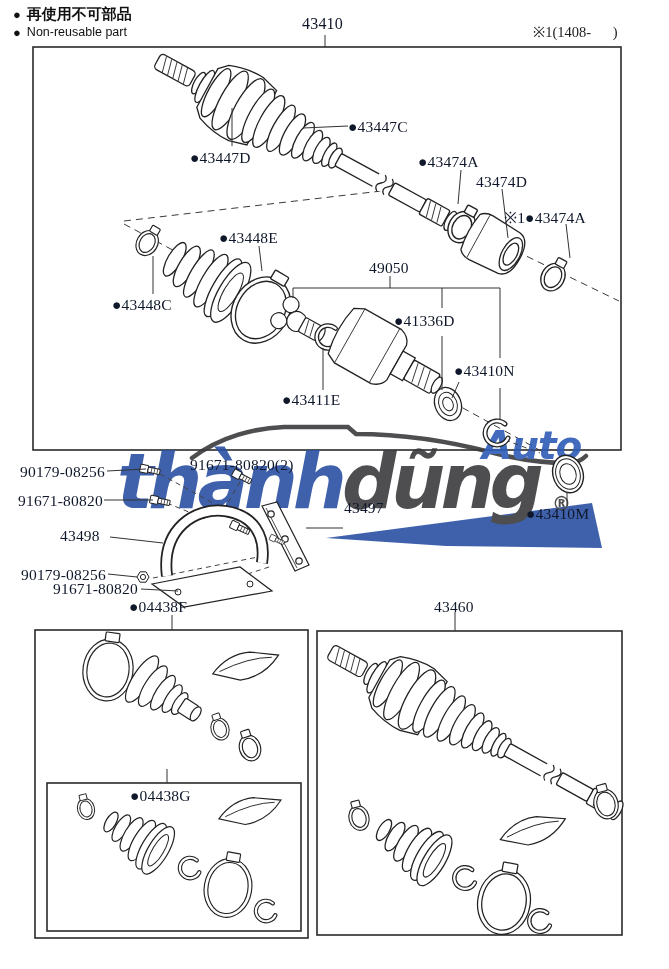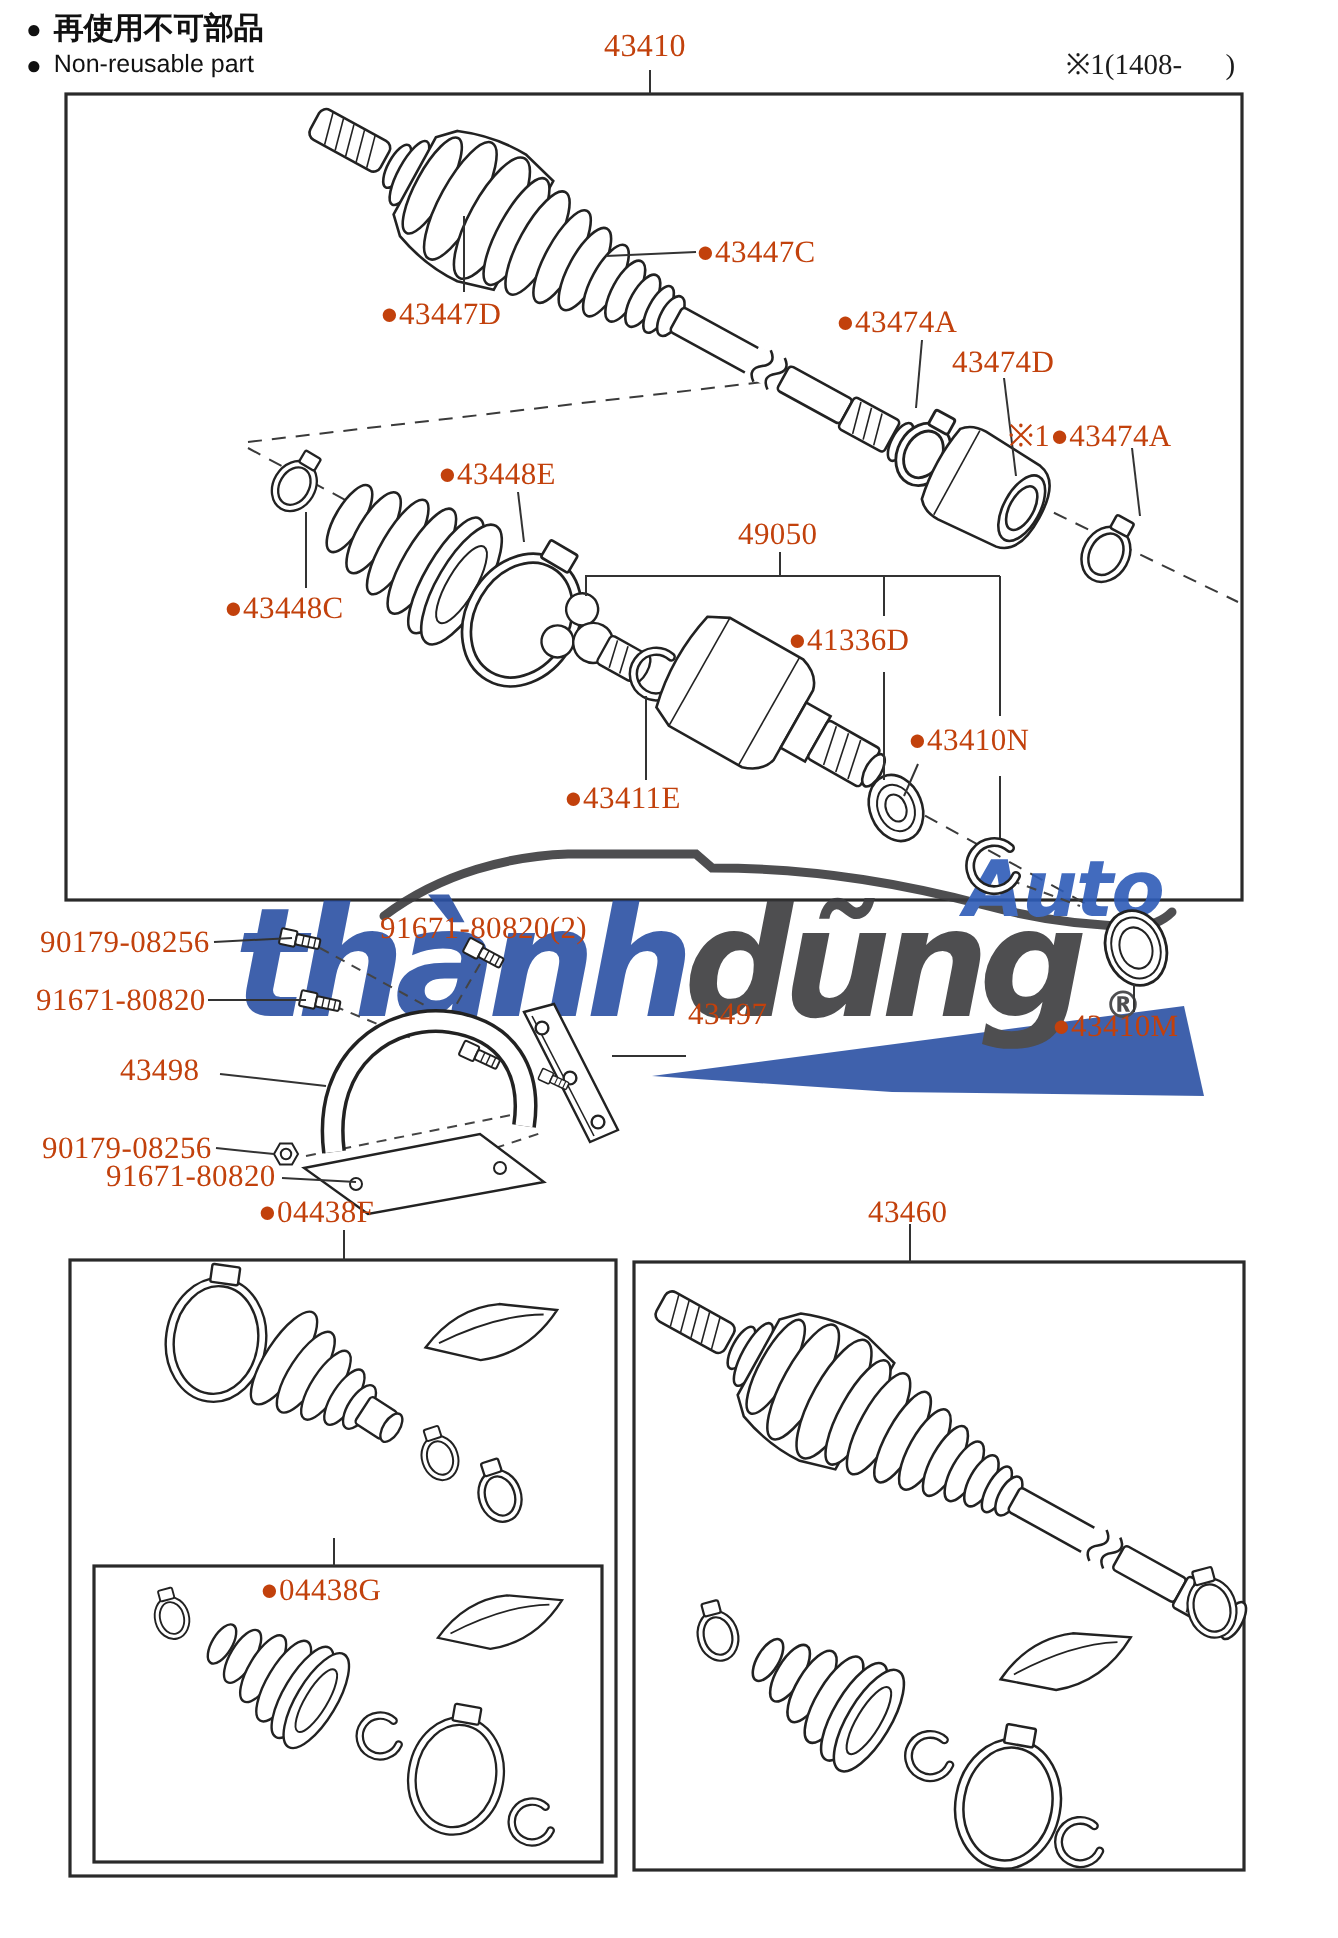--- a/index.html
+++ b/index.html
@@ -3,21 +3,21 @@
 <meta charset="utf-8">
 <style>
   html,body{margin:0;padding:0;background:#fff;}
   #page{position:relative;width:669px;height:969px;background:#fff;overflow:hidden;
         font-family:"Liberation Serif",serif;}
   #art,#mid{position:absolute;left:0;top:0;}
   #art{z-index:1;}
   #wm{position:absolute;left:16px;top:0;width:658px;height:969px;z-index:2;opacity:.9;pointer-events:none;}
   #mid{z-index:3;}
   #labels{position:absolute;left:0;top:0;width:669px;height:969px;z-index:4;}
-  .callout{position:absolute;font:15.5px "Liberation Serif",serif;color:#c2410c;
+  .callout{position:absolute;font:15.5px "Liberation Serif",serif;color:#0f172a;
            white-space:nowrap;letter-spacing:.2px;}
   .hdr{position:absolute;font-family:"Liberation Sans",sans-serif;color:#111;
        display:flex;align-items:center;gap:6px;white-space:nowrap;}
   .hdr .dot{font-size:13px;line-height:1;}
   .jp{font-size:15px;font-weight:bold;}
   .en{font-size:12.5px;}
   .note{position:absolute;font:14.5px "Liberation Serif",serif;color:#1b1b1b;white-space:pre;}
   .fig{position:absolute;font:15px "Liberation Serif",serif;color:#1b1b1b;}
   #brand{position:absolute;left:101px;top:444px;line-height:1;white-space:nowrap;
          font-family:"DejaVu Sans",sans-serif;font-style:italic;font-weight:800;

